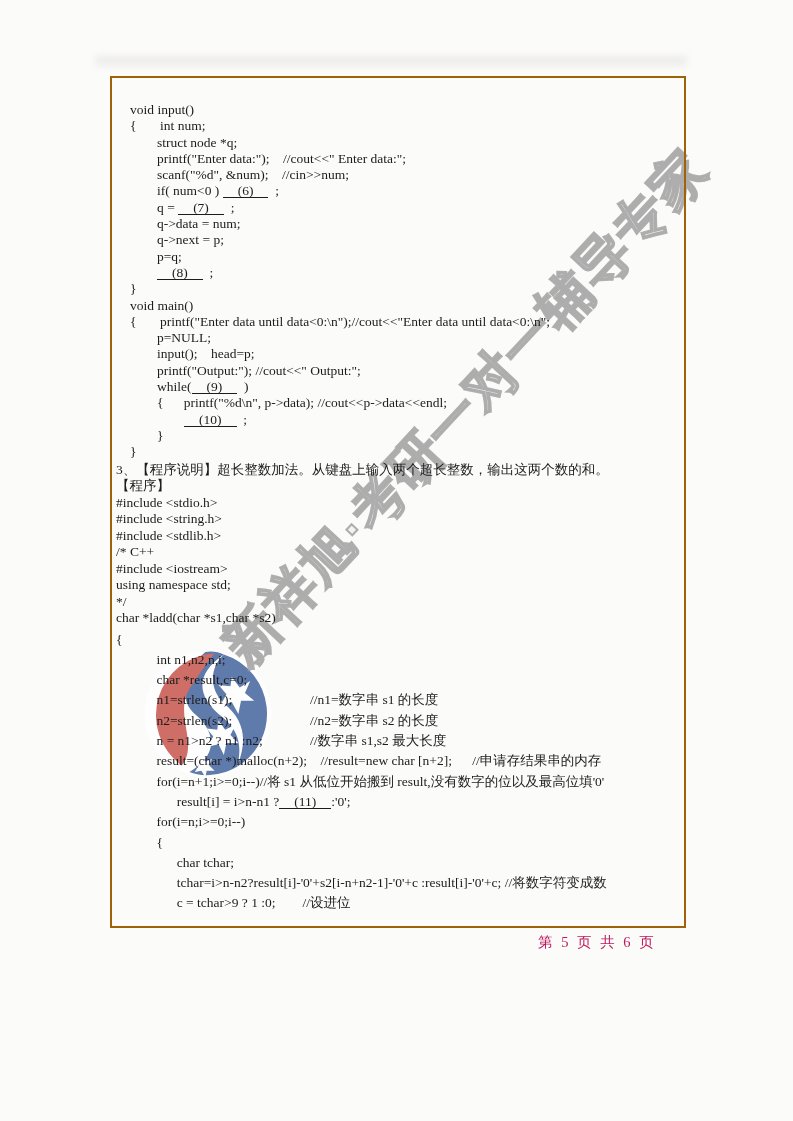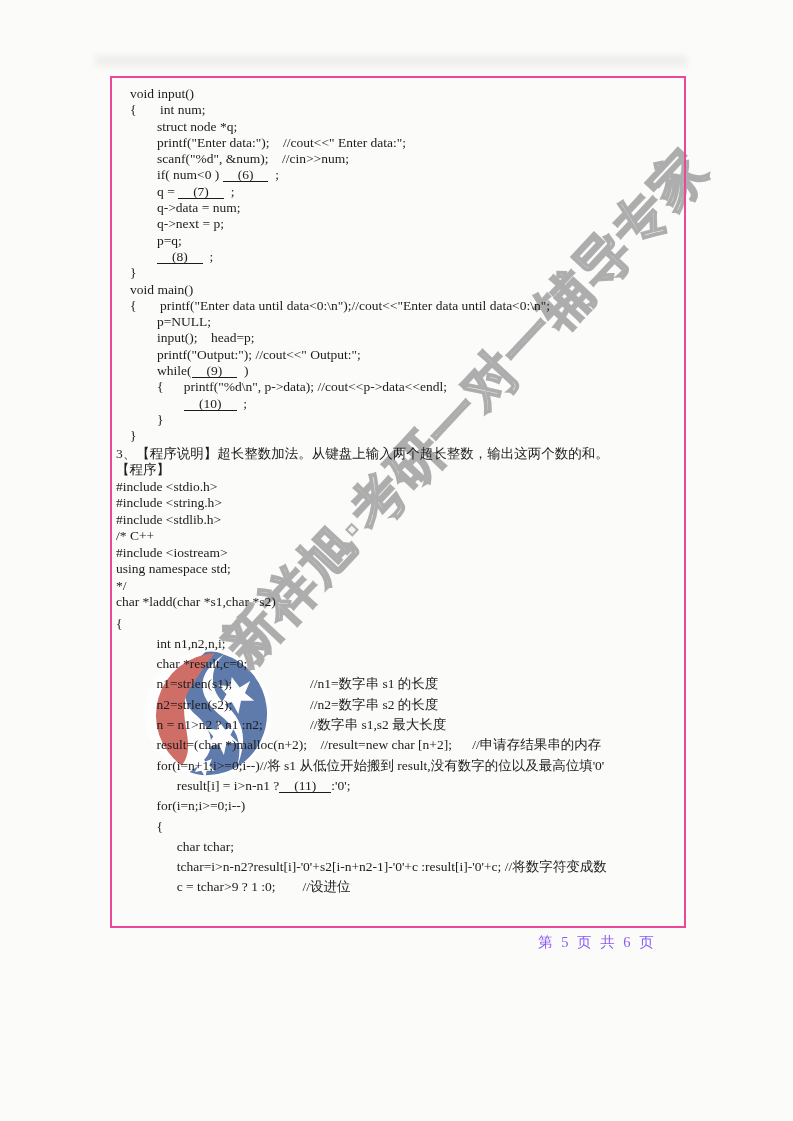--- a/index.html
+++ b/index.html
@@ -11,22 +11,22 @@
     font-family:"Liberation Serif", serif;
     color:#1c1c1c;
   }
   .scan-smudge{
     position:absolute;left:95px;top:56px;width:592px;height:12px;
     background:linear-gradient(#dddcda,#efeeec);
     filter:blur(3px);opacity:.55;
   }
   .code-box{
     position:absolute;left:110px;top:76px;width:576px;height:852px;
-    border:2px solid #ec4899;box-sizing:border-box;
-    padding:8px 4px 0 4px;
+    border:2px solid #a16207;box-sizing:border-box;
+    padding:24px 4px 0 4px;
     z-index:3;
     background:transparent;
   }
   .code-block{white-space:pre;font-size:13.5px;}
   .block-a{line-height:16.3px;padding-left:14px;}
   .block-b{line-height:16.5px;margin-top:1px;}
   .block-c{line-height:20.3px;margin-top:3px;}
   .code-line{white-space:pre;}
   .blank{
     display:inline-block;
@@ -46,21 +46,21 @@
     -webkit-text-stroke:2px rgba(150,150,150,0.75);
     pointer-events:none;
     font-family:"Liberation Sans", sans-serif;
   }
   .brand-logo{
     position:absolute;left:142px;top:648px;width:132px;height:132px;
     z-index:1;opacity:.85;
   }
   .page-footer{
     position:absolute;top:933px;left:538px;
-    font-size:14.5px;letter-spacing:2.5px;color:#8b5cf6;
+    font-size:14.5px;letter-spacing:2.5px;color:#be185d;
     z-index:3;
   }
 </style>
 </head>
 <body>
 
 <div class="page">
 
   <div class="scan-smudge"></div>
 

